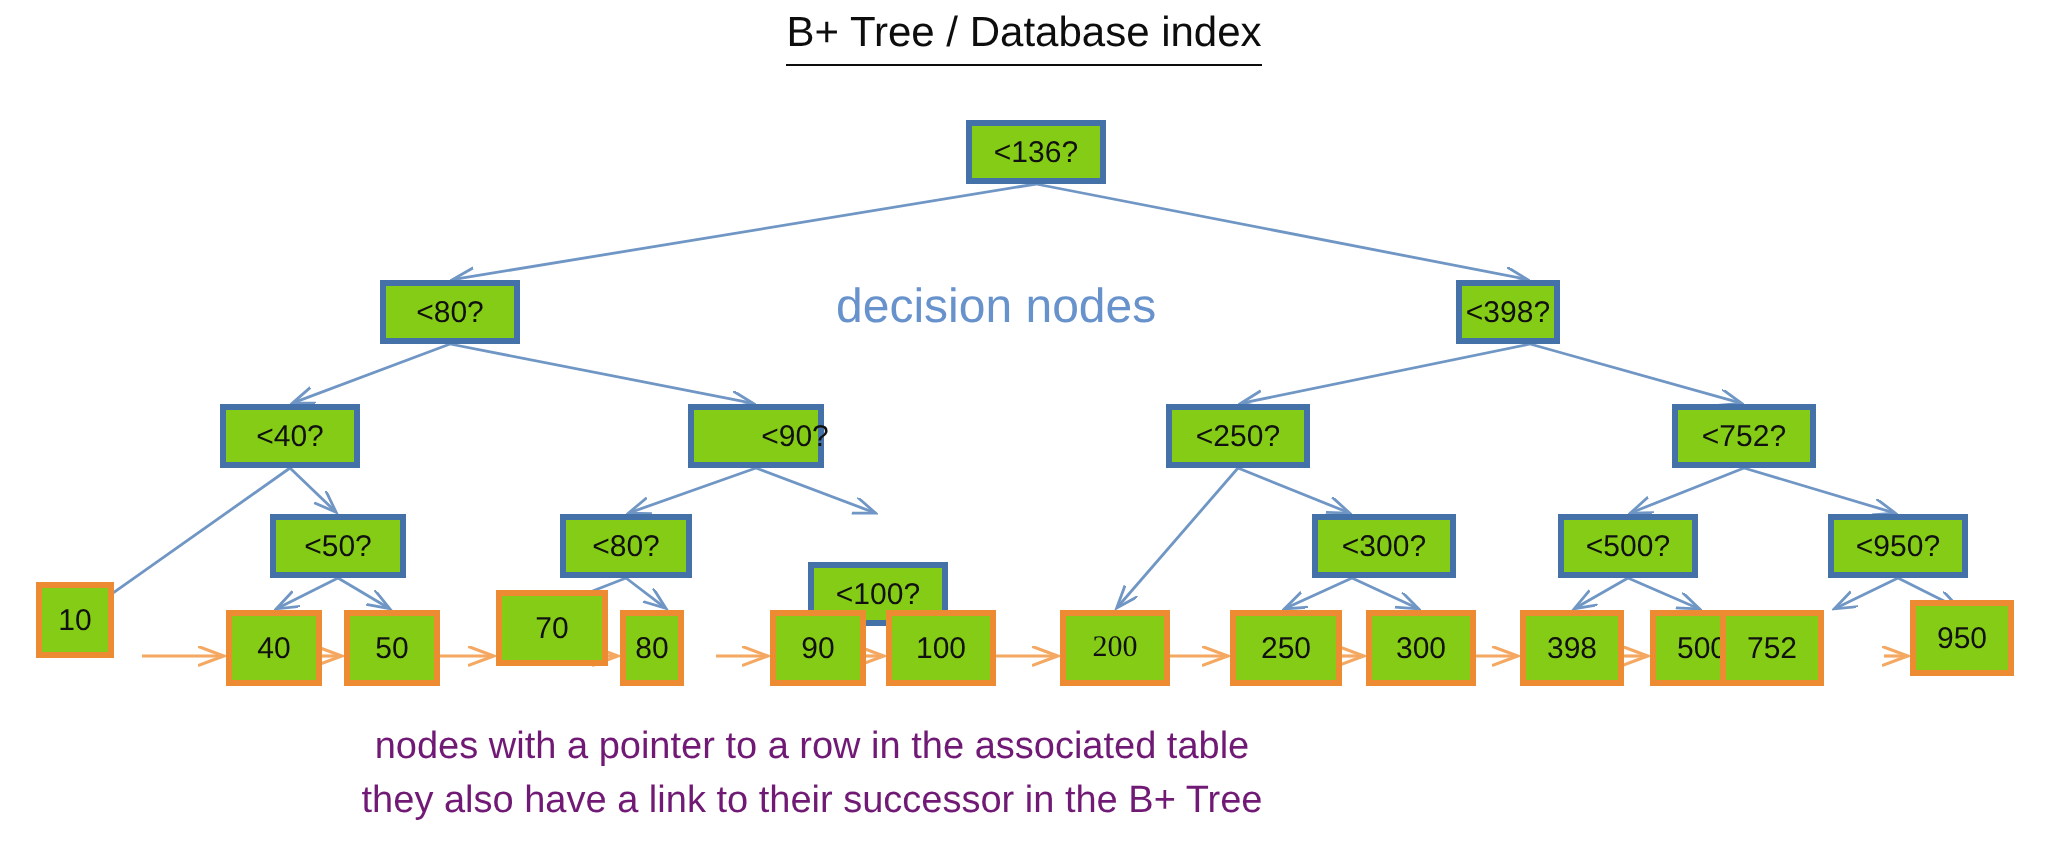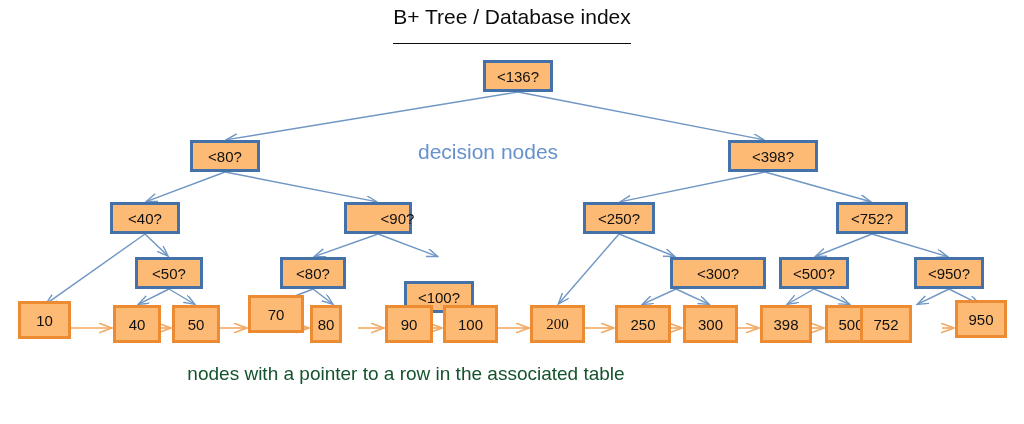--- a/index.html
+++ b/index.html
@@ -22,62 +22,62 @@
     left: 0;
     top: 5px;
     width: 1024px;
     text-align: center;
     font-size: 21px;
     color: #0d0d0d;
     letter-spacing: 0px;
   }
   #title span.tx {
     border-bottom: 1.5px solid #0d0d0d;
-    padding-bottom: 15px;
+    padding-bottom: 4px;
     margin-top: 20px;
   }
   svg#edges {
     position: absolute;
     left: 0;
     top: 0;
     width: 1024px;
     height: 424px;
   }
   .node {
     position: absolute;
     box-sizing: border-box;
-    background: #fdba74;
+    background: #84cc16;
     display: flex;
     align-items: center;
     justify-content: center;
     font-size: 15px;
     color: #111111;
     white-space: nowrap;
   }
   .node.decision {
     border: 3px solid #4472a8;
     height: 32px;
   }
   .node.leaf {
     border: 3px solid #ed8b33;
     height: 38px;
     font-size: 15px;
   }
   #decision-label {
     position: absolute;
-    font-size: 21px;
+    font-size: 24px;
     color: #6792cc;
     white-space: nowrap;
   }
   .caption-line {
     position: absolute;
     width: 812px;
     text-align: center;
     font-size: 19px;
-    color: #14532d;
+    color: #701a75;
     white-space: nowrap;
   }
 </style>
 </head>
 <body>
 
 <div id="canvas">
 
   <div id="title"><span class="tx">B+ Tree / Database index</span></div>
 
@@ -135,21 +135,21 @@
       </g>
   </svg>
 
   <div id="nodes-layer">
       <div class="node decision" style="left: 483px; top: 60px; width: 70px;">
         <span>&lt;136?</span>
       </div>
       <div class="node decision" style="left: 190px; top: 140px; width: 70px;">
         <span>&lt;80?</span>
       </div>
-      <div class="node decision" style="left: 728px; top: 140px; width: 90px;">
+      <div class="node decision" style="left: 728px; top: 140px; width: 52px;">
         <span>&lt;398?</span>
       </div>
       <div class="node decision" style="left: 110px; top: 202px; width: 70px;">
         <span>&lt;40?</span>
       </div>
       <div class="node decision" style="left: 344px; top: 202px; width: 68px; padding-left: 39px;">
         <span>&lt;90?</span>
       </div>
       <div class="node decision" style="left: 583px; top: 202px; width: 72px;">
         <span>&lt;250?</span>
@@ -159,30 +159,30 @@
       </div>
       <div class="node decision" style="left: 135px; top: 257px; width: 68px;">
         <span>&lt;50?</span>
       </div>
       <div class="node decision" style="left: 280px; top: 257px; width: 66px;">
         <span>&lt;80?</span>
       </div>
       <div class="node decision" style="left: 404px; top: 257px; width: 70px; margin-top: 24px;">
         <span>&lt;100?</span>
       </div>
-      <div class="node decision" style="left: 670px; top: 257px; width: 96px;">
+      <div class="node decision" style="left: 656px; top: 257px; width: 72px;">
         <span>&lt;300?</span>
       </div>
       <div class="node decision" style="left: 779px; top: 257px; width: 70px;">
         <span>&lt;500?</span>
       </div>
       <div class="node decision" style="left: 914px; top: 257px; width: 70px;">
         <span>&lt;950?</span>
       </div>
-      <div class="node leaf" style="left: 18px; top: 301px; width: 53px;">
+      <div class="node leaf" style="left: 18px; top: 291px; width: 39px;">
         <span>10</span>
       </div>
       <div class="node leaf" style="left: 113px; top: 305px; width: 48px;">
         <span>40</span>
       </div>
       <div class="node leaf" style="left: 172px; top: 305px; width: 48px;">
         <span>50</span>
       </div>
       <div class="node leaf" style="left: 248px; top: 295px; width: 56px;">
         <span>70</span>
@@ -215,14 +215,15 @@
         <span>752</span>
       </div>
       <div class="node leaf" style="left: 955px; top: 300px; width: 52px;">
         <span>950</span>
       </div>
     </div>
 
   <div id="decision-label" style="left: 418px; top: 140px;">decision nodes</div>
 
   <div class="caption-line" id="cap1" style="top:363px;">nodes with a pointer to a row in the associated table</div>
+  <div class="caption-line" id="cap2" style="top:390px;">they also have a link to their successor in the B+ Tree</div>
 
 </div>
 
 </body></html>

